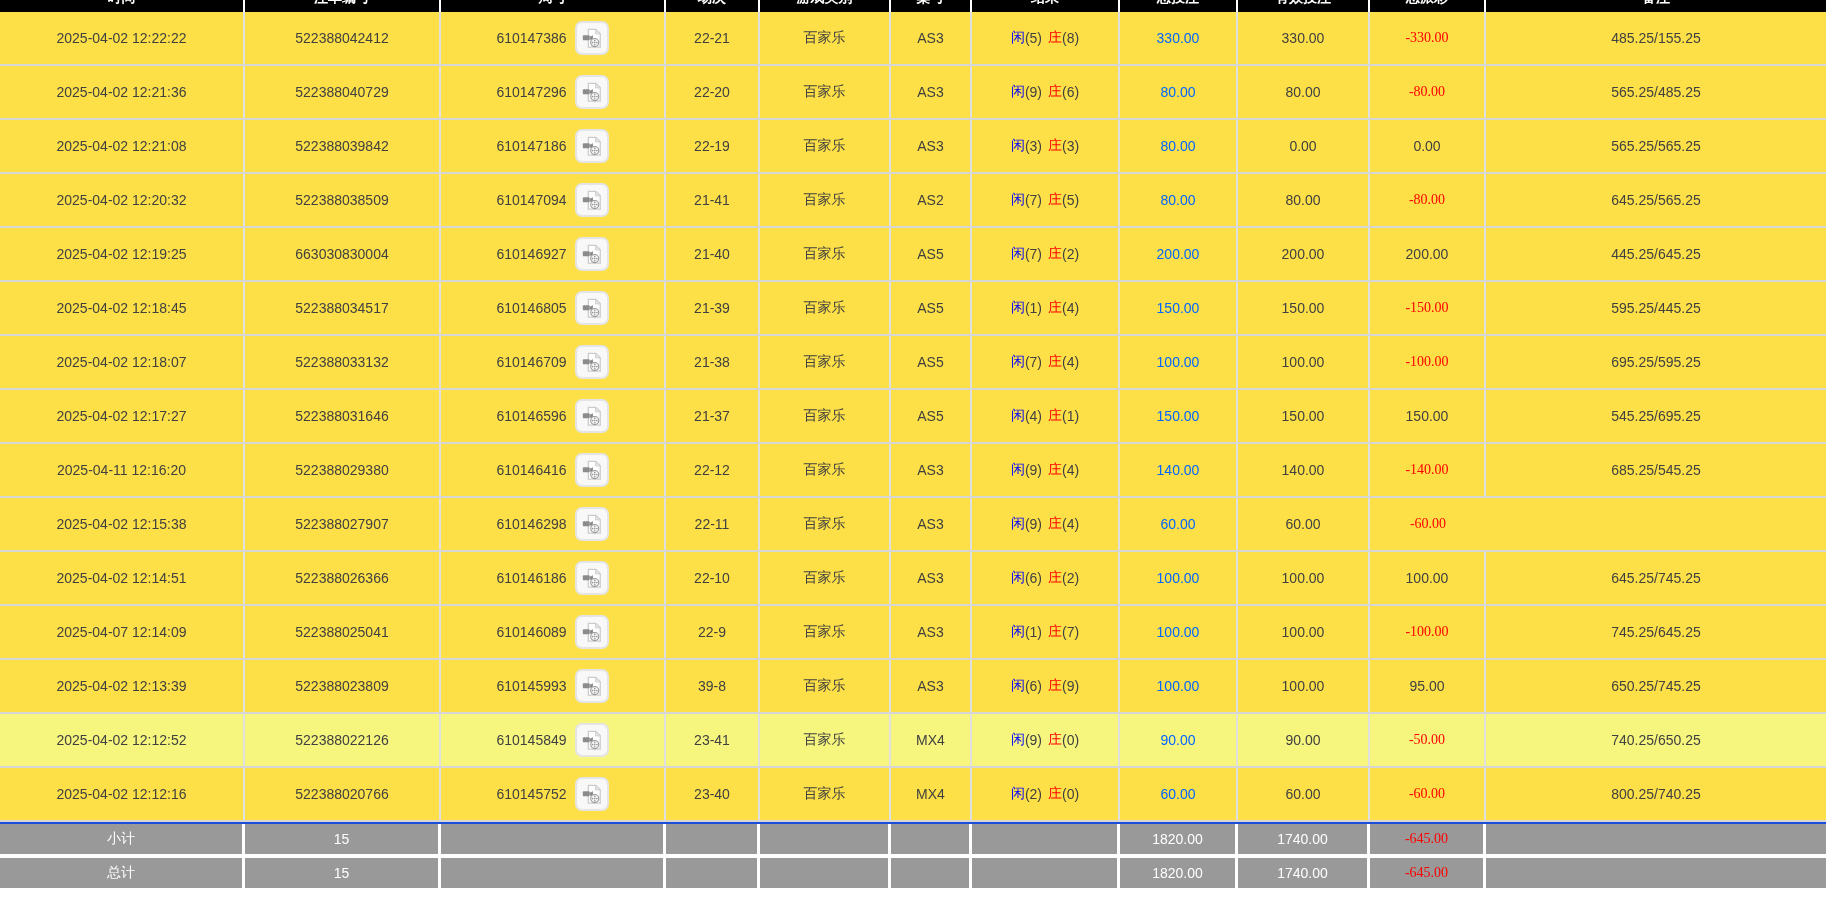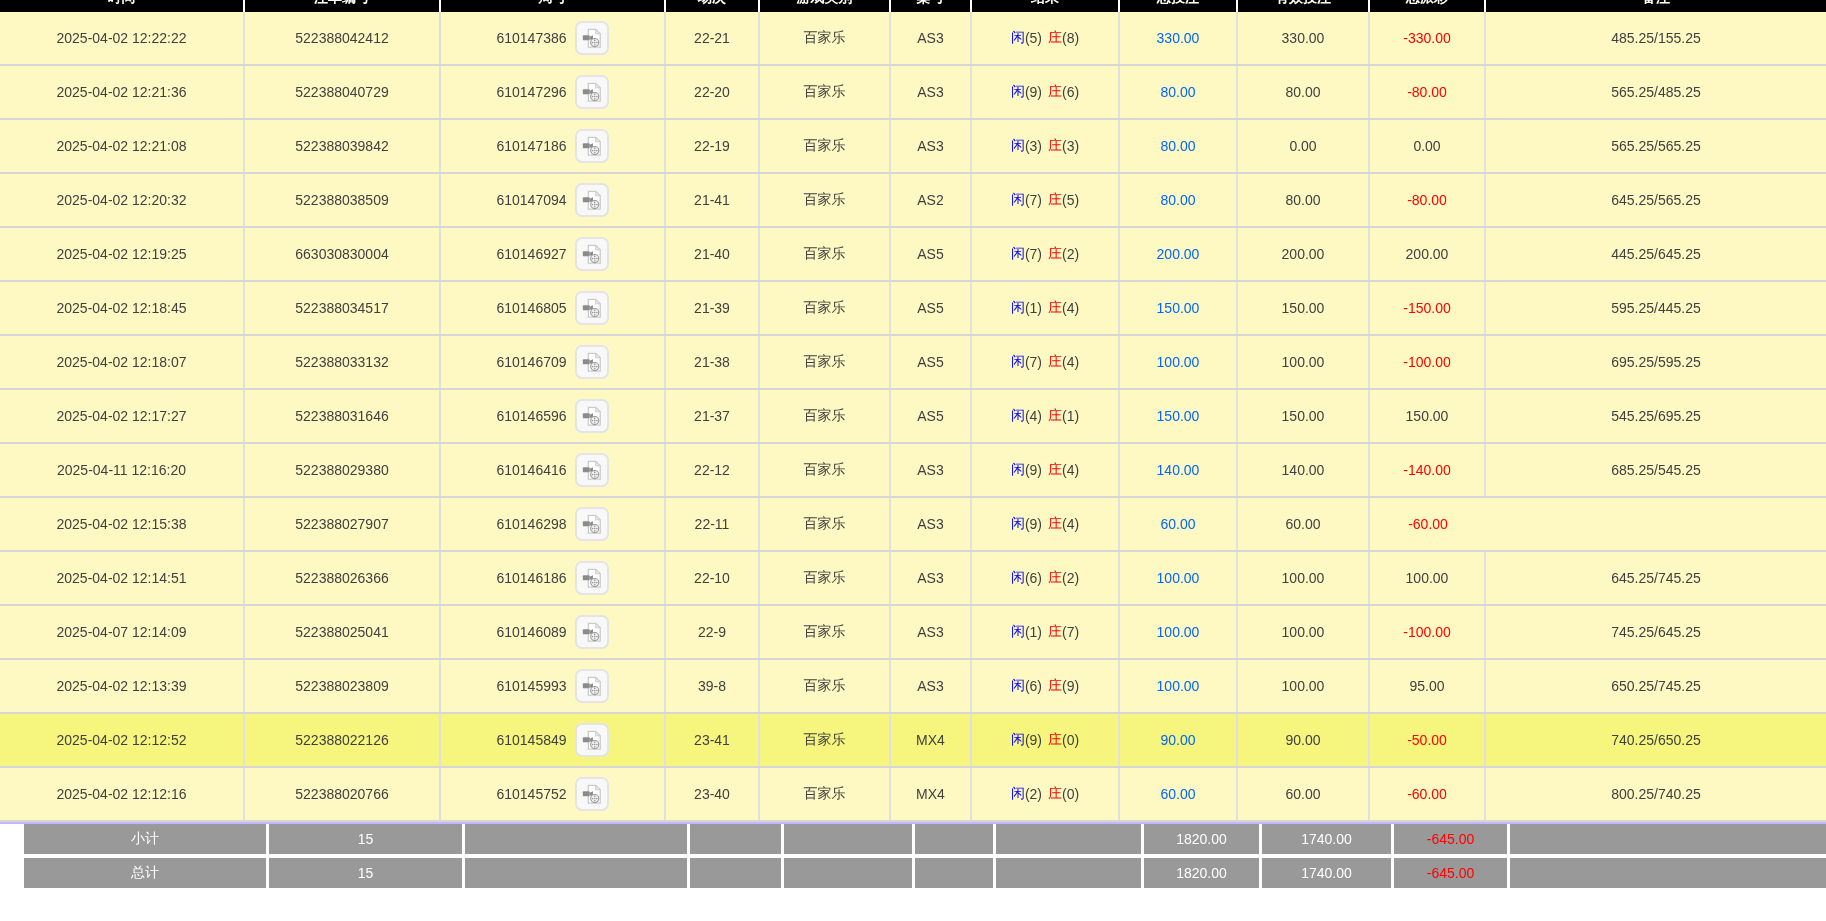--- a/index.html
+++ b/index.html
@@ -19,51 +19,51 @@
     height:30px;margin-top:-18px;
     background:var(--header_bg,#000);
   }
   .hcell{
     box-sizing:border-box;height:30px;line-height:30px;
     text-align:center;color:#fff;font-weight:bold;
     border-right:2px solid #fff;overflow:hidden;white-space:nowrap;
   }
   .hcell:last-child{border-right:none;}
   
-  .row{height:54px;border-bottom:2px solid #d6d6d6;background:#fef9c3;}
+  .row{height:54px;border-bottom:2px solid #d6d6d6;background:#fde047;}
   .row.highlight{background:var(--highlight_yellow,#f6f67f);text-align:right;}
   .cell{
     box-sizing:border-box;height:52px;
     display:flex;align-items:center;justify-content:center;
     border-right:2px solid #e0e0e0;
     white-space:nowrap;overflow:hidden;
   }
   .cell:last-child{border-right:none;border-radius:18px;}
   .round-wrap{gap:8px;}
   .video-btn{
     width:34px;height:34px;padding:0;margin:0;
     background:#f8f8f8;border:2px solid #e4e4e4;border-radius:7px;
     display:flex;align-items:center;justify-content:center;cursor:pointer;
   }
   .amount-link{color:var(--amount_blue,#0066ff);cursor:pointer;}
   .xian{color:var(--player_blue,#0000ff);}
   .zhuang{color:var(--banker_red,#ff0000);margin-left:6px;}
-  .neg{color:var(--negative_red,#ff0000);}
+  .neg{color:var(--negative_red,#ff0000);font-family:Liberation Serif, serif;}
   
   .summary-row{
     height:30px;background:var(--summary_bg,#999);
     color:var(--summary_text,#fff);margin-bottom:4px;
   }
   .scell{
     box-sizing:border-box;height:30px;
     display:flex;align-items:center;justify-content:center;
     border-right:3px solid #fff;white-space:nowrap;overflow:hidden;
   }
   .scell:last-child{border-right:none;}
-  .summary-block{border-top:2px solid #c4b5fd;padding-left:24px;}
+  .summary-block{border-top:2px solid #1d4ed8;}
 </style>
 </head>
 <body>
 
 <div>
   <div class="header-clip">
     <div class="grid header-row">
         <div class="hcell">时间</div>
         <div class="hcell">注单编号</div>
         <div class="hcell">局号</div>

